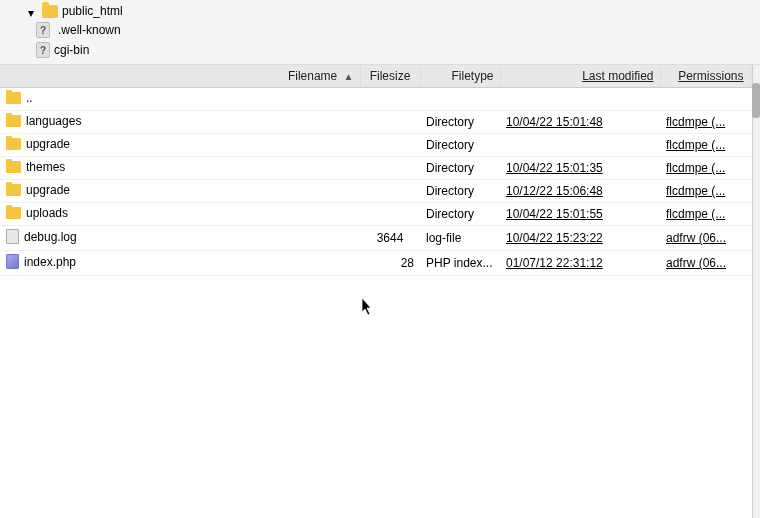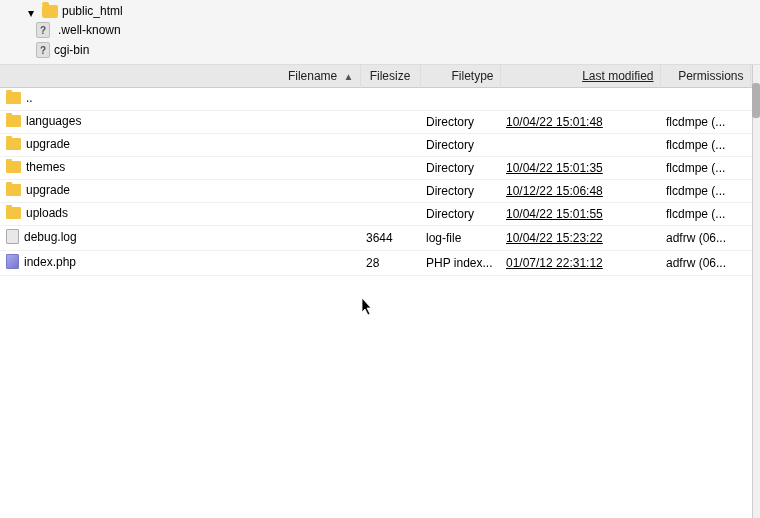--- a/index.html
+++ b/index.html
@@ -137,21 +137,21 @@
       font-size: 12px;
       white-space: nowrap;
       overflow: hidden;
       text-overflow: ellipsis;
     }
 
     .col-filename { width: 360px; }
     .col-filesize { width: 60px; text-align: center; }
     .col-filetype { width: 80px; }
     .col-lastmod  { width: 160px; text-decoration: underline; }
-    .col-perms    { width: 90px; }
+    .col-perms    { width: 90px; text-decoration: underline; }
     .col-owner    { width: 70px; }
 
     .file-row-icon {
       display: inline-flex;
       align-items: center;
       gap: 5px;
     }
 
     .folder-sm {
       display: inline-block;
@@ -312,32 +312,32 @@
             <td class="col-filetype">Directory</td>
             <td class="col-lastmod">10/04/22 15:01:55</td>
             <td class="col-perms">flcdmpe (...</td>
             <td class="col-owner">ftp ftp</td>
           </tr>
           <tr>
             <td class="col-filename"><span class="file-row-icon">
                 <span class="file-sm"></span>
                 <span>debug.log</span>
               </span></td>
-            <td class="col-filesize" style="text-align: left;">3644</td>
+            <td class="col-filesize" style="text-align: center;">3644</td>
             <td class="col-filetype">log-file</td>
             <td class="col-lastmod">10/04/22 15:23:22</td>
             <td class="col-perms">adfrw (06...</td>
             <td class="col-owner">ftp ftp...</td>
           </tr>
           <tr>
             <td class="col-filename"><span class="file-row-icon">
                 <span class="php-file-sm"></span>
                 <span>index.php</span>
               </span></td>
-            <td class="col-filesize" style="text-align: left;">28</td>
+            <td class="col-filesize" style="text-align: right;">28</td>
             <td class="col-filetype">PHP index...</td>
             <td class="col-lastmod">01/07/12 22:31:12</td>
             <td class="col-perms">adfrw (06...</td>
             <td class="col-owner">ftp ftp...</td>
           </tr>
         </tbody>
     </table>
 
     <div style="position:absolute; right:0; top:0; width:8px; height:100%; background:#f0f0f0; border-left:1px solid #ccc;">
       <div style="position:absolute; right:0; top:18px; width:8px; height:35px; background:#b0b0b0; border-radius:3px;"></div>

